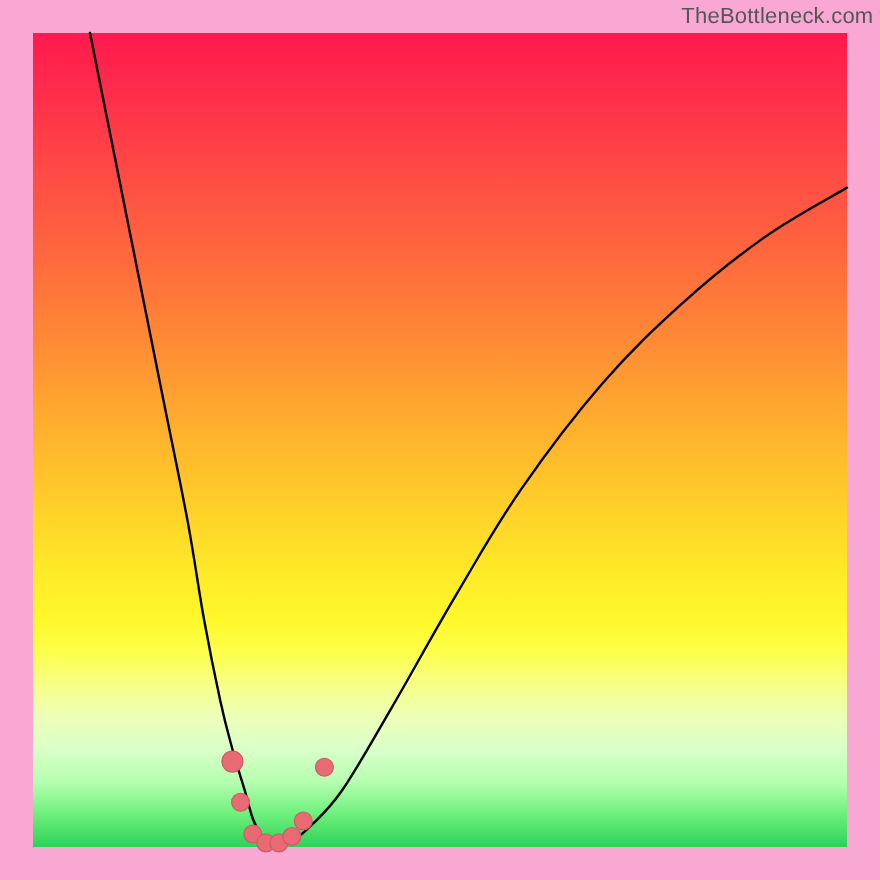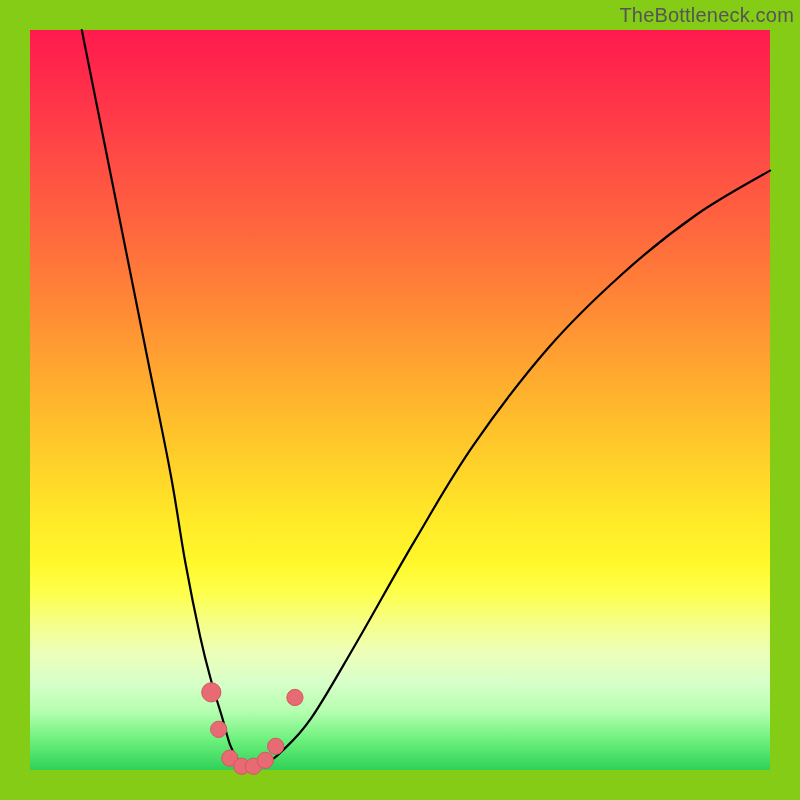--- a/index.html
+++ b/index.html
@@ -8,21 +8,21 @@
     width: 800px;
     height: 800px;
     background: #000;
     overflow: hidden;
     font-family: Arial, Helvetica, sans-serif;
   }
   .frame {
     position: relative;
     width: 800px;
     height: 800px;
-    background: #84cc16;
+    background: #f9a8d4;
   }
   .plot {
     position: absolute;
     left: 30px;
     top: 30px;
     width: 740px;
     height: 740px;
     
     background: linear-gradient(to bottom,
       #ff1a4e 0%,

